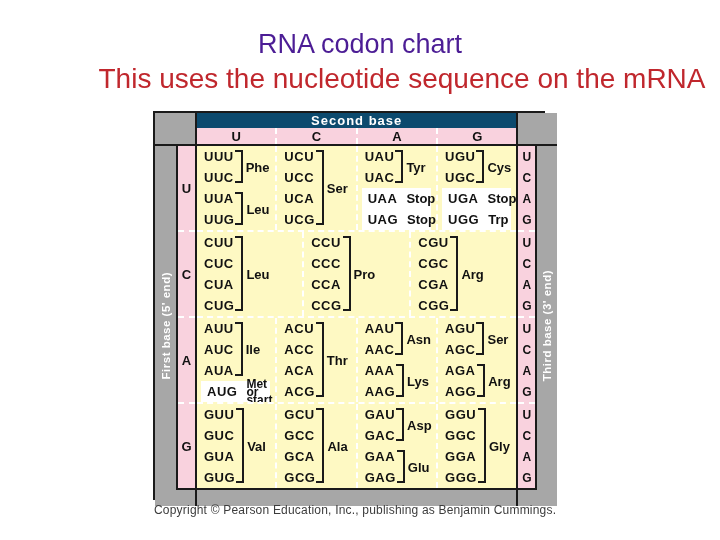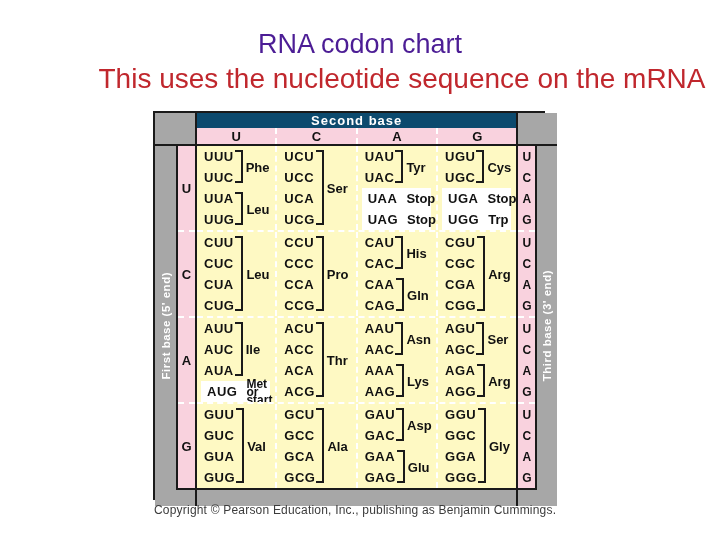--- a/index.html
+++ b/index.html
@@ -202,38 +202,20 @@
               <div class="codon">CCA</div>
               <div class="codon">CCG</div>
             </div>
             <div class="brk"></div>
             <div class="aa">Pro</div>
           </div>
         </div>
         <div class="cell dashL">
           <div class="entry bracket">
             <div class="codons">
-              <div class="codon">CAU</div>
-              <div class="codon">CAC</div>
-            </div>
-            <div class="brk"></div>
-            <div class="aa">His</div>
-          </div>
-          <div class="entry bracket">
-            <div class="codons">
-              <div class="codon">CAA</div>
-              <div class="codon">CAG</div>
-            </div>
-            <div class="brk"></div>
-            <div class="aa">Gln</div>
-          </div>
-        </div>
-        <div class="cell dashL">
-          <div class="entry bracket">
-            <div class="codons">
               <div class="codon">CGU</div>
               <div class="codon">CGC</div>
               <div class="codon">CGA</div>
               <div class="codon">CGG</div>
             </div>
             <div class="brk"></div>
             <div class="aa">Arg</div>
           </div>
         </div>
       </div>

